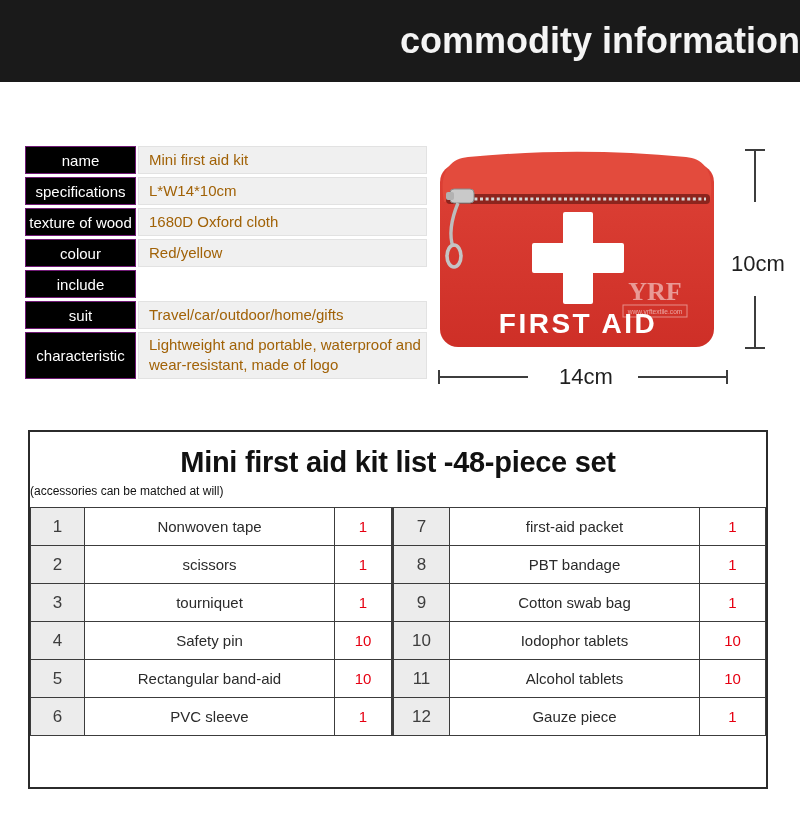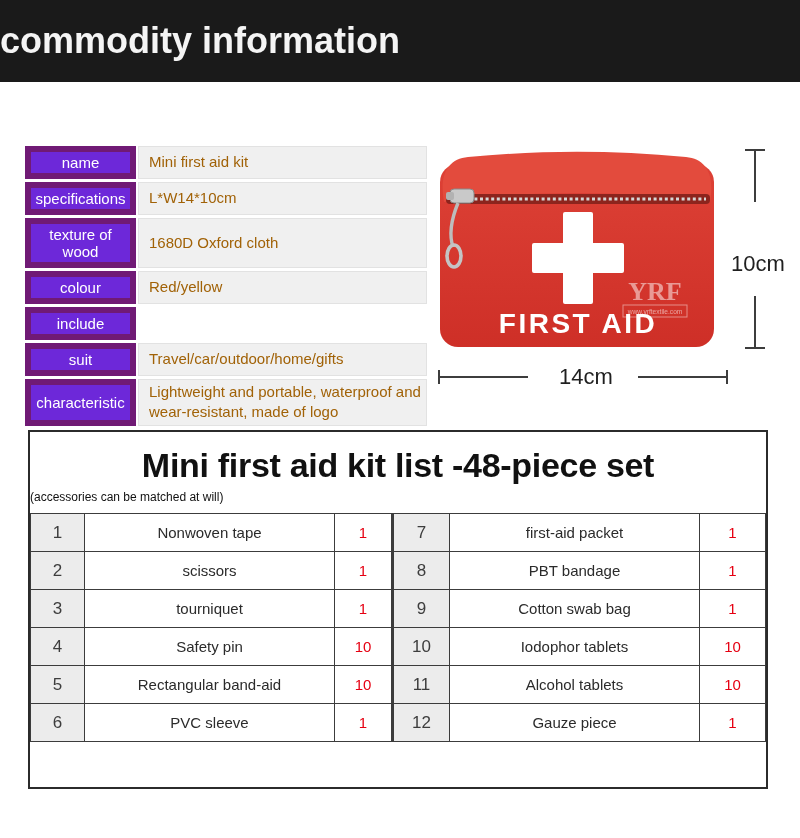--- a/index.html
+++ b/index.html
@@ -4,54 +4,54 @@
 <style>
   * { margin:0; padding:0; box-sizing:border-box; }
   html,body { background:#ffffff; }
   body {
     width:800px; height:838px; position:relative; overflow:hidden;
     font-family:"Liberation Sans","DejaVu Sans",sans-serif;
   }
   
   .header-bar {
     position:absolute; left:0; top:0; width:800px; height:82px;
-    background:#1a1a1a; display:flex; align-items:center; justify-content:flex-start;
+    background:#1a1a1a; display:flex; align-items:center; justify-content:flex-end;
   }
   .header-bar h1 {
     color:#f4f4f4; font-size:36px; font-weight:bold; letter-spacing:0;
   }
   
   .attr-table { position:absolute; left:25px; top:146px; width:402px; }
   .attr-row { display:flex; margin-bottom:3px; min-height:28px; }
   .attr-row:last-child { min-height:44px; }
   .attr-label {
-    width:111px; background:#6d28d9; color:#ffffff; font-size:15px;
+    width:111px; background:#000000; color:#ffffff; font-size:15px;
     display:flex; align-items:center; justify-content:center; text-align:center;
-    padding:2px 2px; flex-shrink:0; border:6px solid #701a75;
+    padding:2px 2px; flex-shrink:0; border:1px solid #701a75;
   }
   .attr-value {
     flex:1; margin-left:2px; background:#f0f0f0; border:1px solid #e2e2e2;
     color:#a16207; font-size:15px; display:flex; align-items:center;
     padding:2px 2px 2px 10px; line-height:1.35;
   }
   .attr-row:nth-child(5) .attr-value { font-size:13.1px; letter-spacing:-0.2px; }
   
   .figure { position:absolute; left:438px; top:142px; width:352px; height:250px; }
   .bag-svg { position:absolute; left:0; top:8px; }
   .dim { position:absolute; background:#3d3d3d; }
   .dim-text {
     position:absolute; color:#1f1f1f; font-size:22px; text-align:center;
     background:#ffffff;
   }
   
   .kit-box {
     position:absolute; left:28px; top:430px; width:740px; height:359px;
     border:2px solid #2b2b2b; background:#ffffff;
   }
-  .kit-title { text-align:center; font-size:34px; font-weight:bold; margin-top:14px; letter-spacing:-0.3px; color:#111; }
+  .kit-title { text-align:center; font-size:29px; font-weight:bold; margin-top:14px; letter-spacing:-0.3px; color:#111; }
   .kit-subtitle { text-align:left; font-size:12px; margin-top:5px; color:#111; }
   table.kit { width:100%; border-collapse:collapse; margin-top:9px; table-layout:fixed; }
   table.kit col.c-sn { width:54px; } table.kit col.c-prod { width:250px; } table.kit col.c-qty { width:58px; }
   table.kit col.c-sn2 { width:57px; } table.kit col.c-prod2 { width:250px; } table.kit col.c-qty2 { width:auto; }
   table.kit th, table.kit td {
     border:1px solid #3c3c3c; text-align:center; vertical-align:middle;
     font-weight:normal; overflow:hidden;
   }
   table.kit th { height:45px; font-size:13.5px; line-height:1.25; color:#1c1c1c; }
   table.kit td { height:38px; font-size:15px; color:#2b2b2b; }

